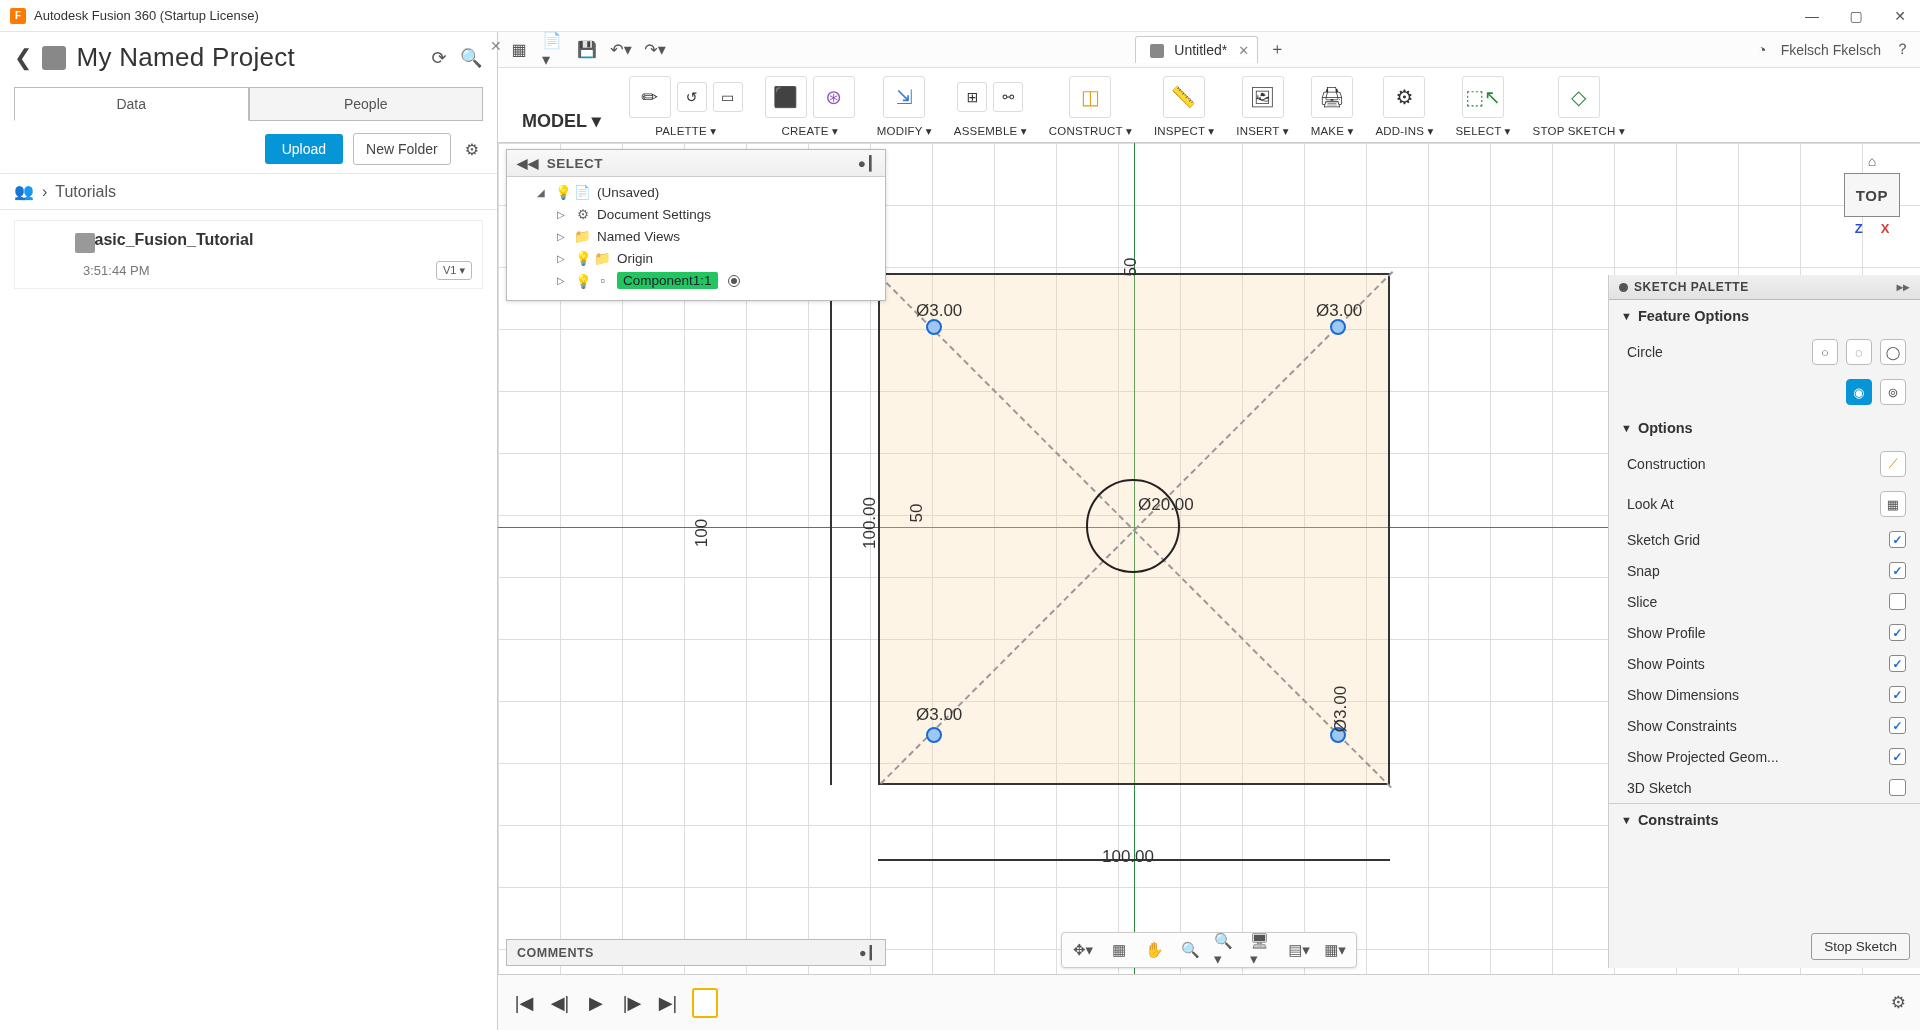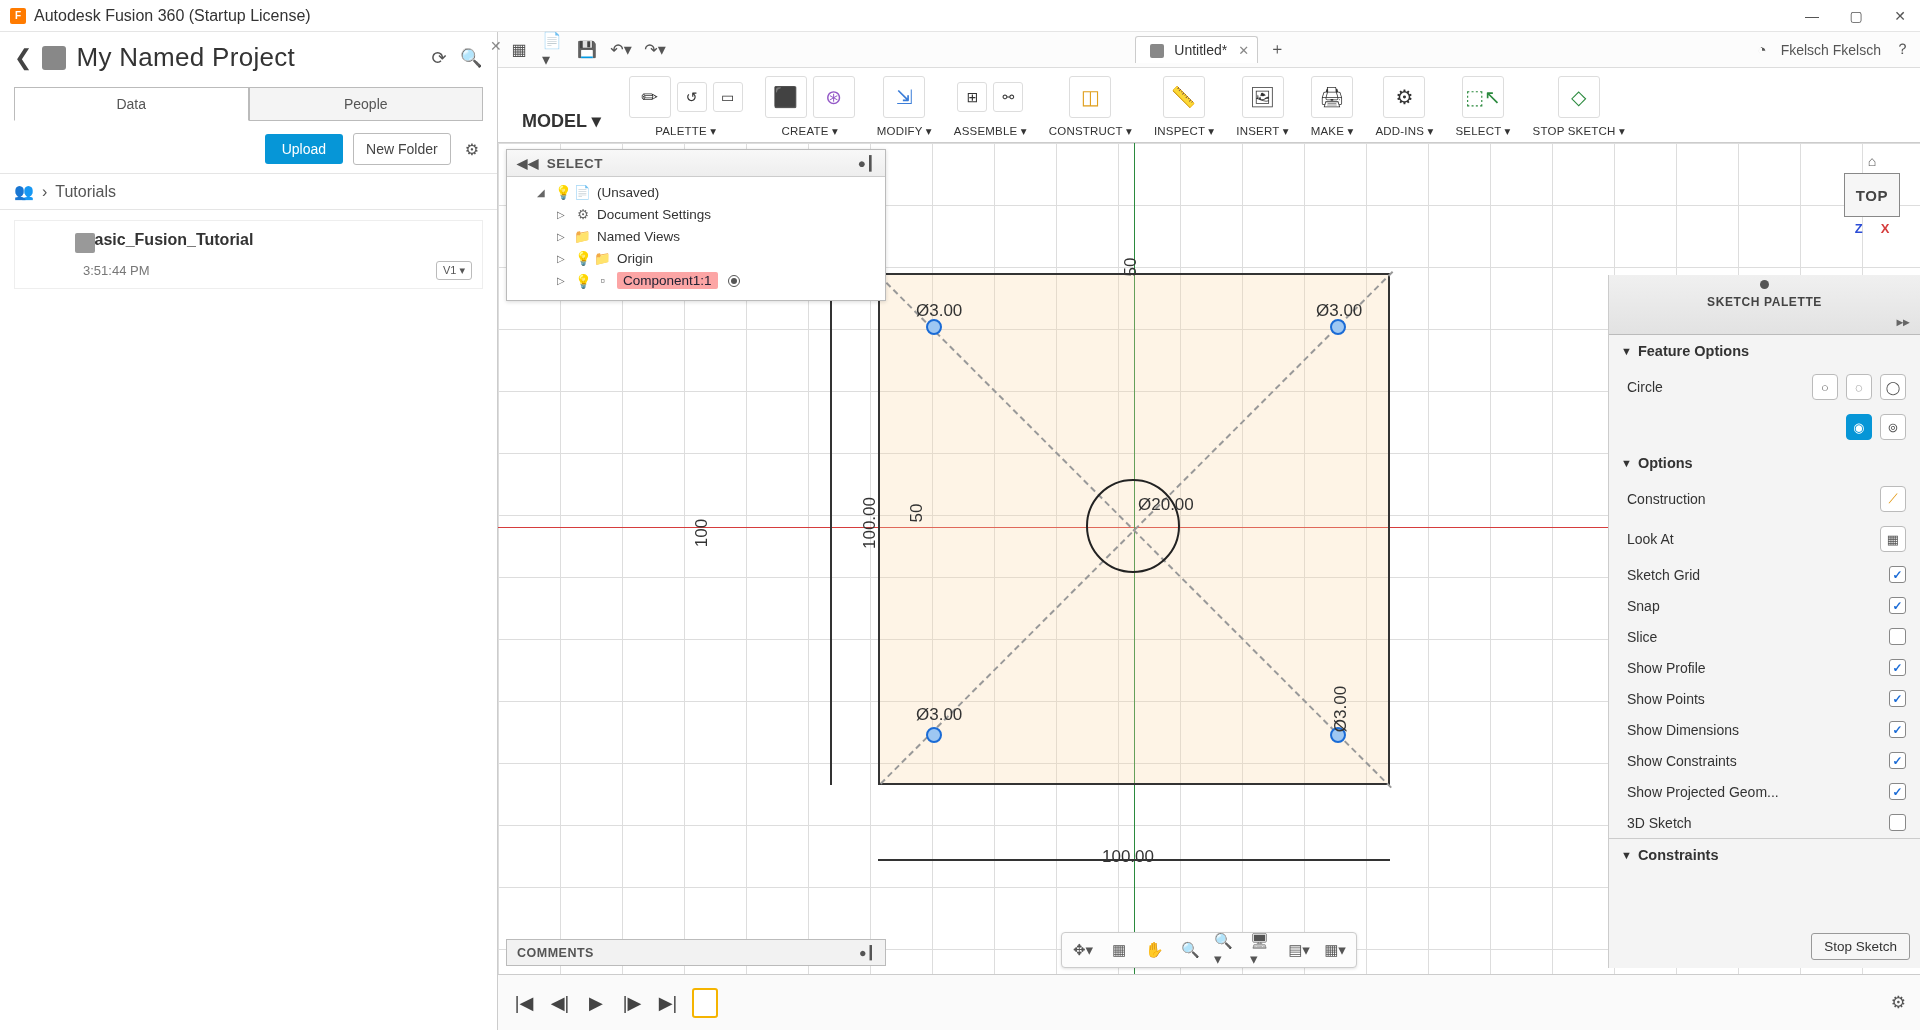--- a/index.html
+++ b/index.html
@@ -1,21 +1,21 @@
 <!DOCTYPE html>
 <html><head>
 <meta charset="utf-8">
 <style>
 * { margin:0; padding:0; box-sizing:border-box; font-family:"Segoe UI",Arial,sans-serif; }
 body { width:1920px; height:1030px; background:#fff; overflow:hidden; font-size:14px; color:#333; }
 
 
 .titlebar { height:32px; display:flex; align-items:center; padding:0 10px; border-bottom:1px solid #e5e5e5;}
 .titlebar .logo { width:16px; height:16px; background:#ff7b00; border-radius:2px; margin-right:8px; font-size:10px; color:#fff; text-align:center; line-height:16px; font-weight:bold;}
-.titlebar .title { font-size:16px; color:#333; }
+.titlebar .title { font-size:13px; color:#333; }
 .titlebar .win-controls { margin-left:auto; display:flex; gap:24px;}
 .titlebar .win-controls span { font-size:14px; color:#555; cursor:pointer; width:20px; text-align:center;}
 
 
 .main-grid { display:flex; height:calc(100% - 32px); }
 
 
 .data-panel { width:498px; border-right:1px solid #ccc; display:flex; flex-direction:column; background:#fff;}
 .data-header { display:flex; align-items:center; padding:10px 14px 8px; gap:10px;}
 .data-header .back { font-size:22px; color:#444; cursor:pointer;}
@@ -69,21 +69,21 @@
 .browser { position:absolute; left:8px; top:6px; width:380px; background:#fff; border:1px solid #bbb; box-shadow:0 1px 4px rgba(0,0,0,0.15); font-size:13.5px; z-index:3;}
 .browser .bar { background:linear-gradient(#f8f8f8,#eee); border-bottom:1px solid #ccc; padding:5px 10px; display:flex; align-items:center; gap:8px; color:#555; font-weight:600; letter-spacing:0.5px;}
 .browser .bar .sp { margin-left:auto;}
 .tree { padding:4px 6px 8px;}
 .tree-row { display:flex; align-items:center; gap:6px; padding:3px 4px; color:#333; cursor:pointer;}
 .tree-row .arr { font-size:10px; width:12px; color:#666;}
 .tree-row .bulb { width:14px; color:#f5b400;}
 .tree-row .ico { width:16px; height:16px; display:inline-flex; align-items:center; justify-content:center; color:#666;}
 .tree-row.depth1 { padding-left:24px;}
 .tree-row.depth2 { padding-left:44px;}
-.tree-row.hl span.sel { background:#fca5a5; padding:1px 6px; border-radius:2px; color:#223;}
+.tree-row.hl span.sel { background:#22c55e; padding:1px 6px; border-radius:2px; color:#223;}
 .tree-row .radio-r { margin-left:4px; width:12px; height:12px; border:1.5px solid #555; border-radius:50%; position:relative;}
 .tree-row .radio-r::after{content:""; position:absolute; inset:2px; background:#555; border-radius:50%;}
 
 
 .canvas { flex:1; position:relative; background:#fff;}
 .grid-bg { position:absolute; inset:0;
   background-image:
     linear-gradient(#ddd 0.6px, transparent 0.6px),
     linear-gradient(90deg,#ddd 0.6px, transparent 0.6px);
   background-size:62px 62px;
@@ -101,21 +101,21 @@
 
 .viewcube { position:absolute; right:20px; top:10px; z-index:4; text-align:center;}
 .viewcube .home { font-size:14px; color:#555;}
 .viewcube .cube { width:56px; height:44px; border:1.5px solid #888; background:#f6f6f6; display:flex; align-items:center; justify-content:center; font-weight:700; font-size:15px; color:#444; margin-top:4px; letter-spacing:0.6px;}
 .viewcube .ax { font-size:13px; margin-top:4px;}
 .viewcube .ax .xl{ color:#d63d3d; font-weight:700;}
 .viewcube .ax .zl{ color:#2b4dd6; font-weight:700;}
 
 
 .palette { width:312px; background:#f4f4f4; border-left:1px solid #ccc; display:flex; flex-direction:column; position:absolute; right:0; top:132px; bottom:62px;}
-.palette .pbar { background:linear-gradient(#f0f0f0,#e2e2e2); border-bottom:1px solid #bbb; padding:5px 10px; font-size:12px; letter-spacing:0.6px; font-weight:600; color:#444; display:flex; align-items:center; gap:6px;flex-direction:column;}
+.palette .pbar { background:linear-gradient(#f0f0f0,#e2e2e2); border-bottom:1px solid #bbb; padding:5px 10px; font-size:12px; letter-spacing:0.6px; font-weight:600; color:#444; display:flex; align-items:center; gap:6px;}
 .palette .pbar .dot { width:9px; height:9px; background:#555; border-radius:50%;}
 .palette .pbar .exp { margin-left:auto; color:#666; cursor:pointer;}
 .section-h { padding:8px 12px; font-weight:700; font-size:14.5px; color:#333; display:flex; align-items:center; gap:6px; cursor:pointer;}
 .section-h .tri { font-size:11px;}
 .opt-row { display:flex; align-items:center; padding:7px 14px 7px 18px; font-size:14px; color:#333;}
 .opt-row .ctrl { margin-left:auto; display:flex; gap:8px; align-items:center;}
 .chk { width:17px; height:17px; border:1px solid #888; border-radius:3px; background:#fff; display:flex; align-items:center; justify-content:center; font-size:12px; color:#1a6bd6;}
 .chk.on::after{ content:"✓"; font-weight:700;}
 .mode-ic { width:26px; height:26px; border:1px solid #bbb; border-radius:4px; display:flex; align-items:center; justify-content:center; font-size:13px; color:#555; background:#fff; cursor:pointer;}
 .mode-ic.active { background:#0696d7; color:#fff; border-color:#0696d7;}

